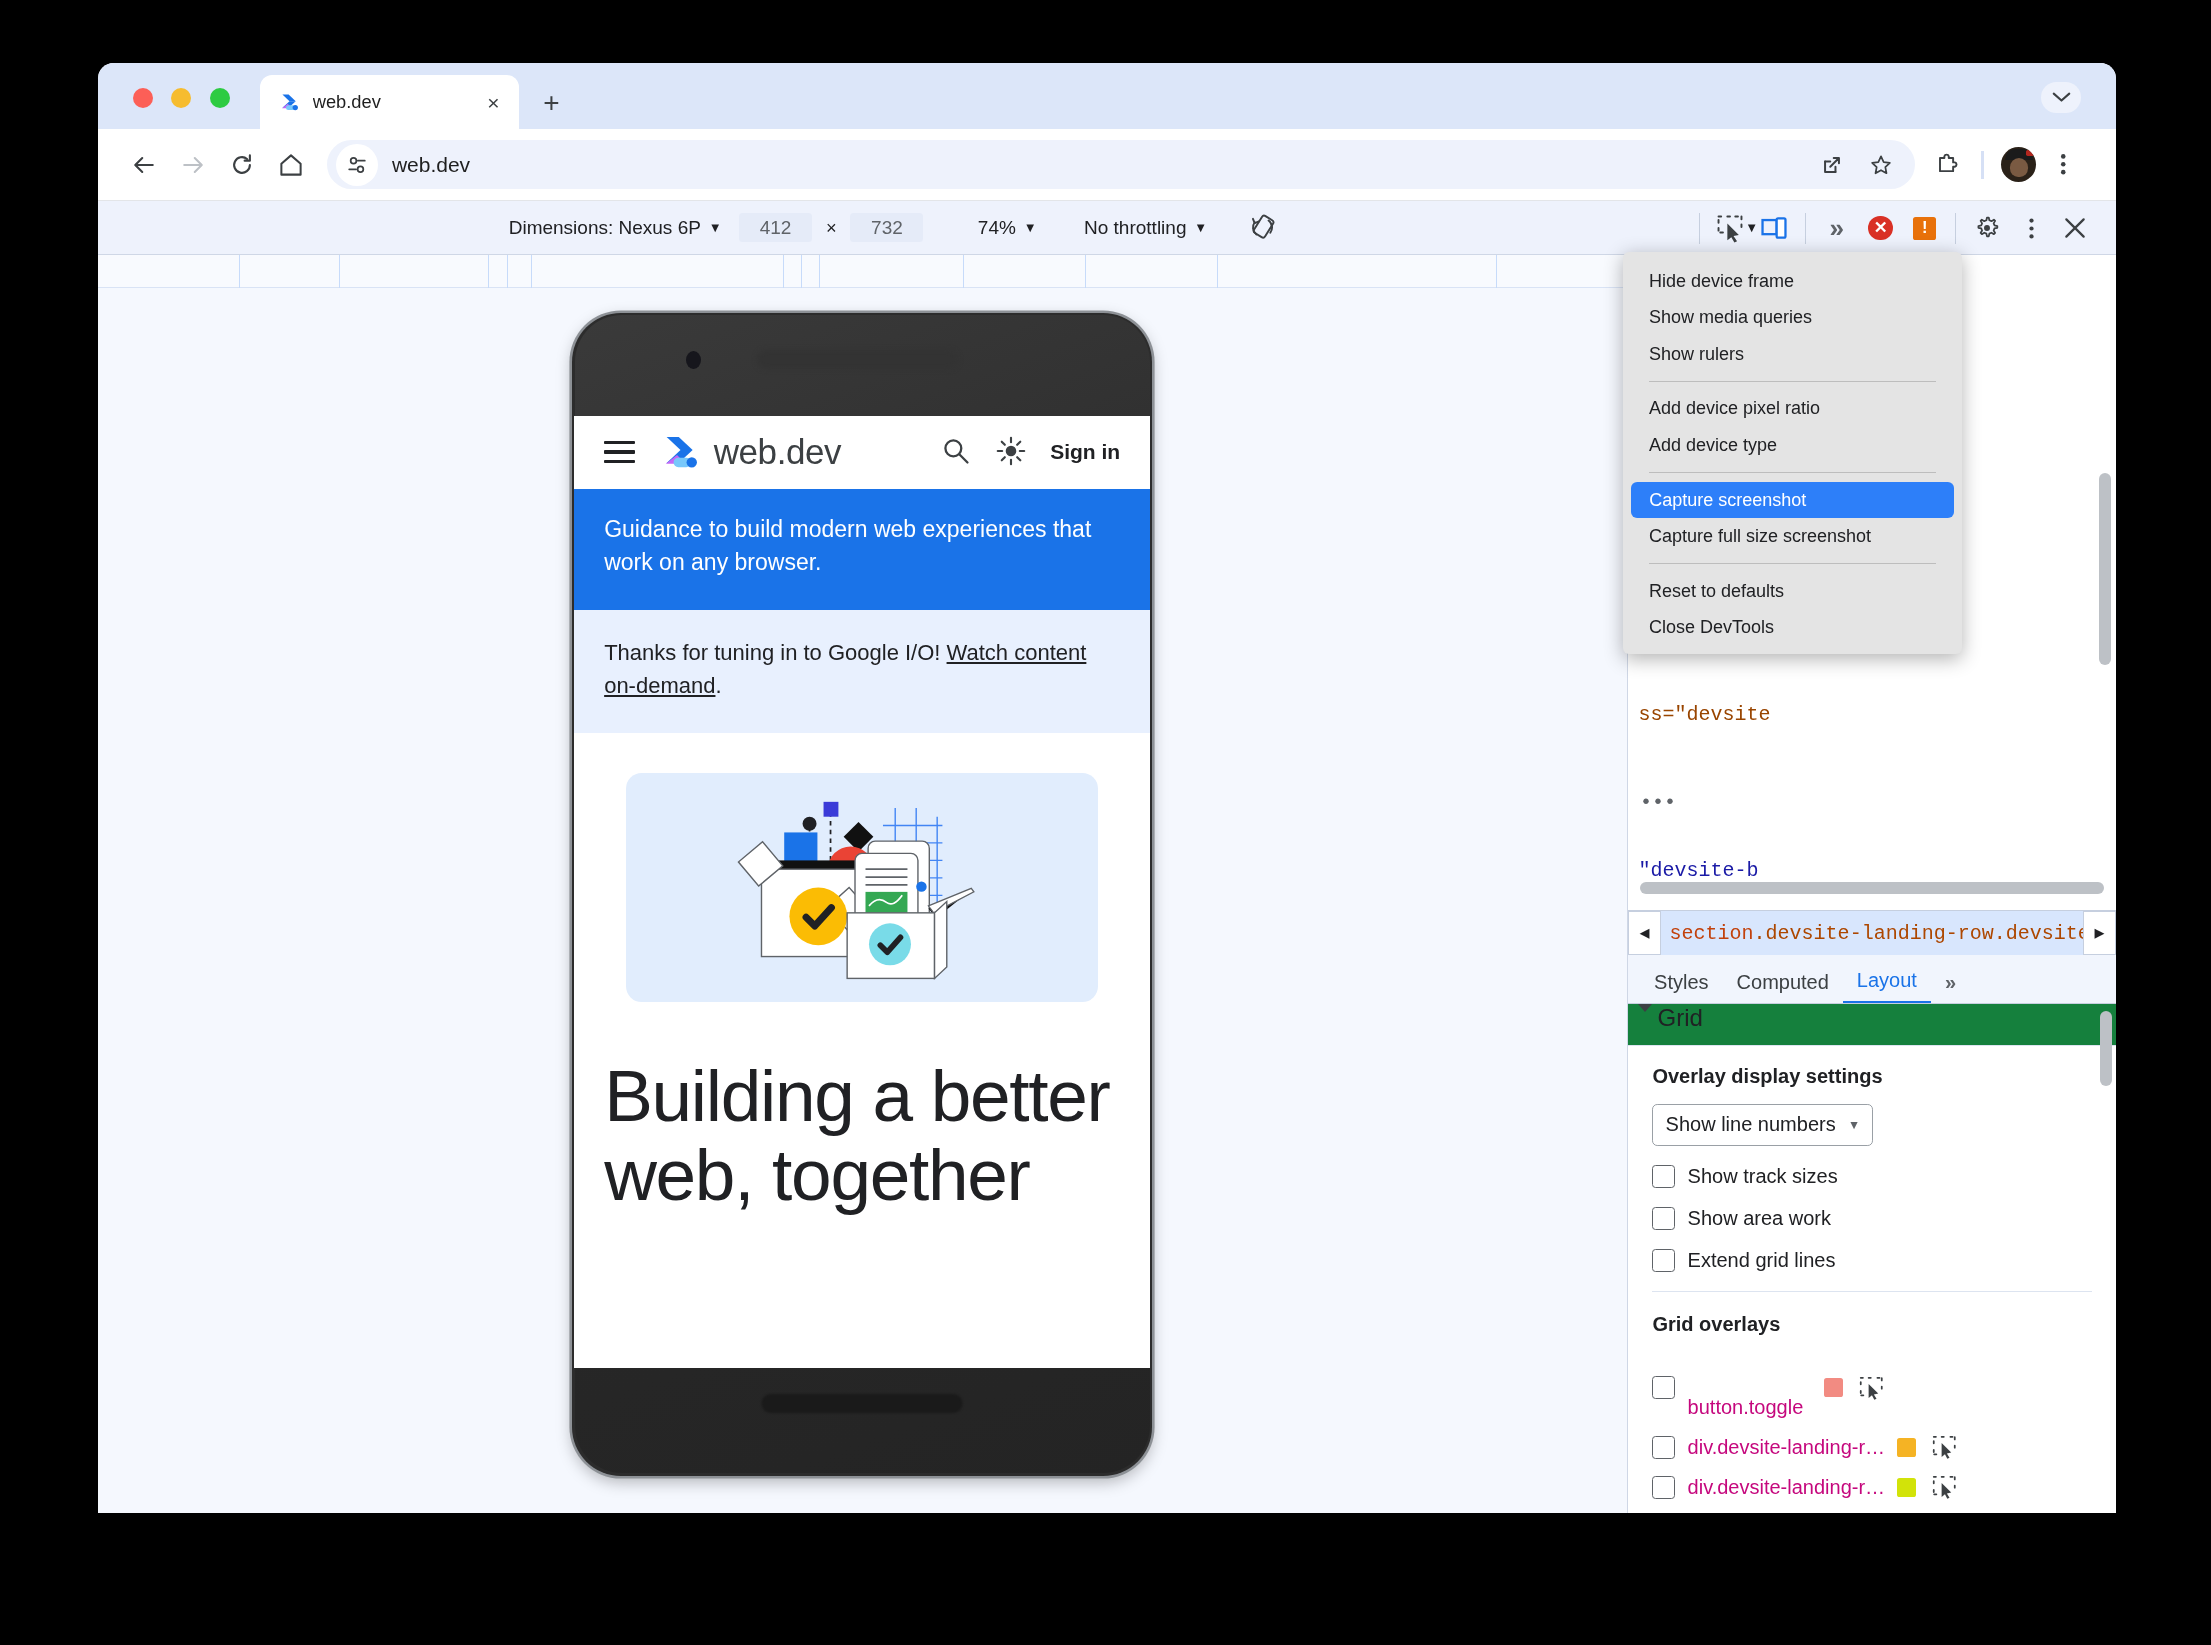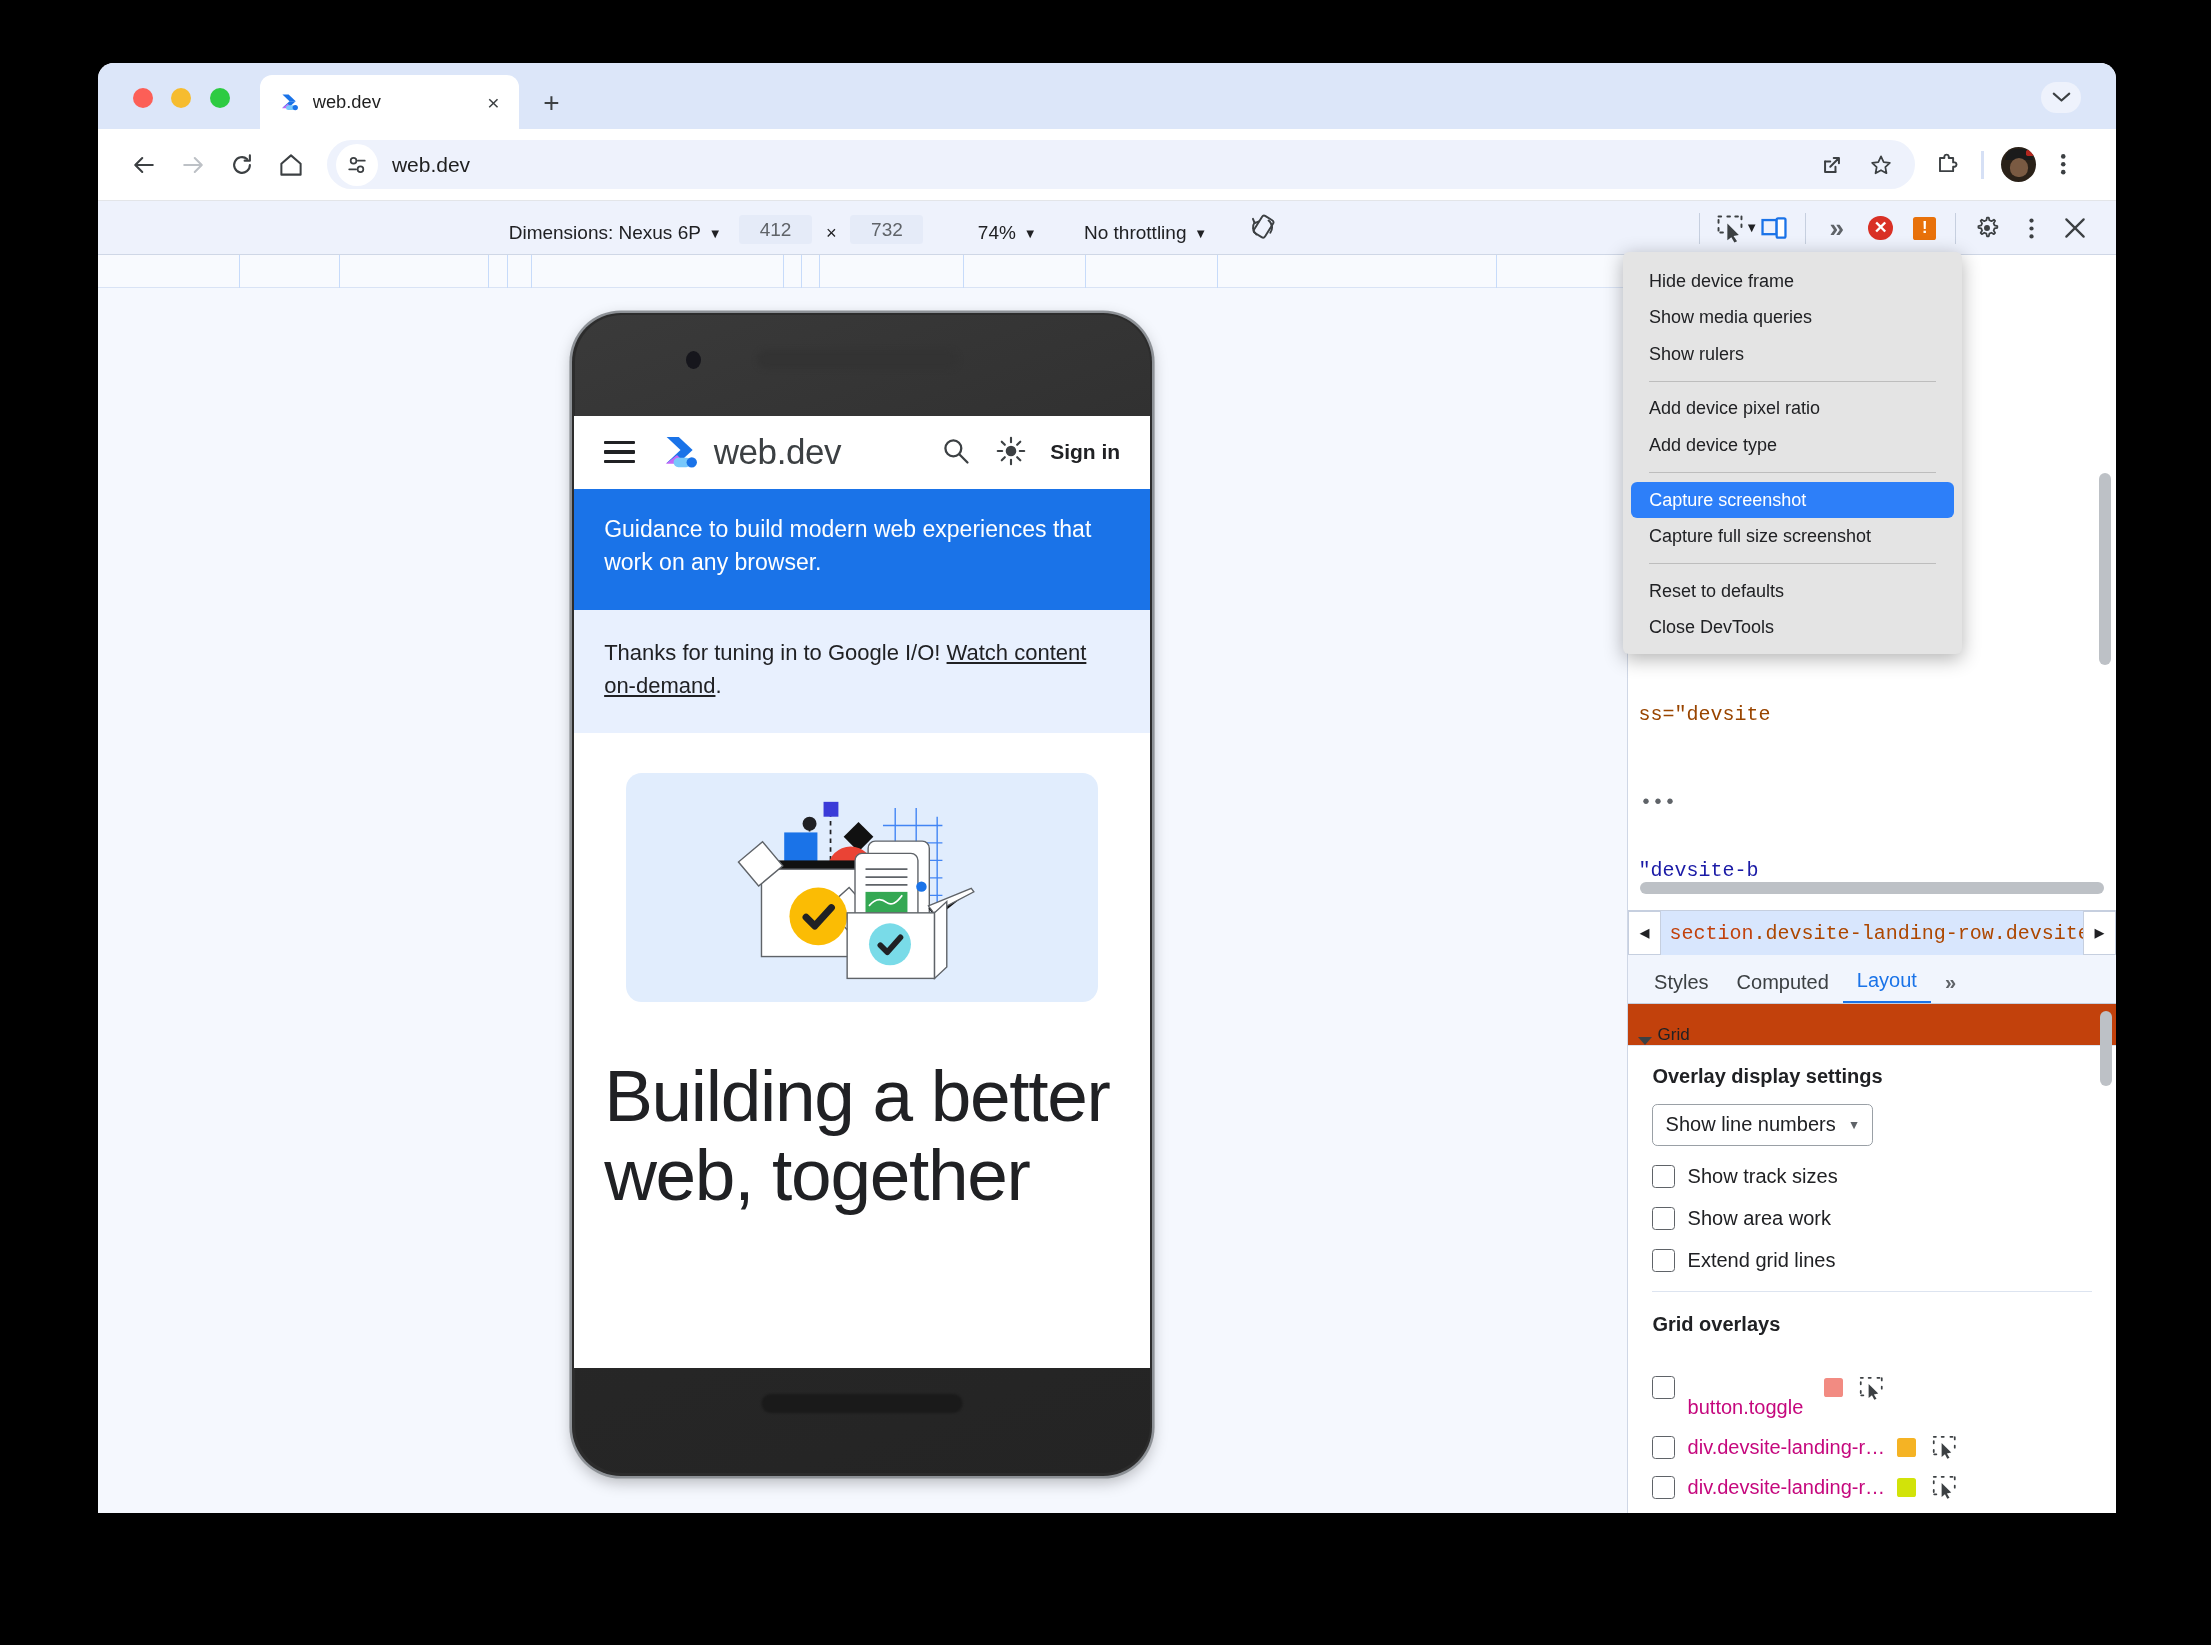--- a/index.html
+++ b/index.html
@@ -127,21 +127,21 @@
 
   
   .device-toolbar{
     position:relative;
     height:54px;
     background:#eef2fc;
     border-bottom:0.9px solid #cfd7e6;
     display:flex; align-items:center;
     font-size:19px; color:#202124;
   }
-  .dt-left{ display:flex;align-items:flex-end; margin-left:402px; gap:0; }
+  .dt-left{ display:flex;align-items:center; margin-left:402px; gap:0; }
   .dt-item{ padding:0 8.7px; display:flex;align-items:center; white-space:nowrap; }
   .dt-caret{ font-size:13px; margin-left:7.9px; }
   .dt-field{
     width:73px; text-align:center; color:#5f6368;
     background:#e5ebf8; border-radius:3.5px; padding:3.5px 0; margin:0 8.7px;
   }
   .dt-x{ color:#202124; font-size:18.3px; padding:0 5.2px;}
   .dt-zoom{ margin-left:37px; }
   .dt-throttle{ margin-left:30px; }
   .dt-rotate{ margin-left:30px; display:flex;align-items:center;}
@@ -332,23 +332,23 @@
     font-size:20px;
   }
   .ptab{
     padding:0 14px 10.5px; color:#3c4043; line-height:1;
   }
   .ptab.active{ color:#1a73e8; border-bottom:2.6px solid #1a73e8; }
   .ptab.more{ color:#5f6368; font-weight:bold; }
 
   .layout-body{ flex:1 1 auto; position:relative; overflow:hidden; background:#fff;}
   .sec-head{
-    height:42px; background:#c2410c;
-    display:flex; align-items:flex-end;
-    padding-left:10.5px; font-size:17px; color:#202124;
+    height:42px; background:#15803d;
+    display:flex; align-items:flex-start;
+    padding-left:10.5px; font-size:24px; color:#202124;
     border-bottom:0.9px solid #dde4f0;
   }
   .sec-tri{ display:inline-block;width:0;height:0;
     border-left:7px solid transparent;border-right:7px solid transparent;
     border-top:8.7px solid #3c4043; margin-right:5.2px;}
   .sec-body{ padding:19px 24.5px 14px; }
   .sub-title{ font-size:20px; font-weight:bold; color:#202124; margin-bottom:15.7px;}
   .select-box{
     display:inline-flex;align-items:center;
     height:42px; padding:0 12.2px;

